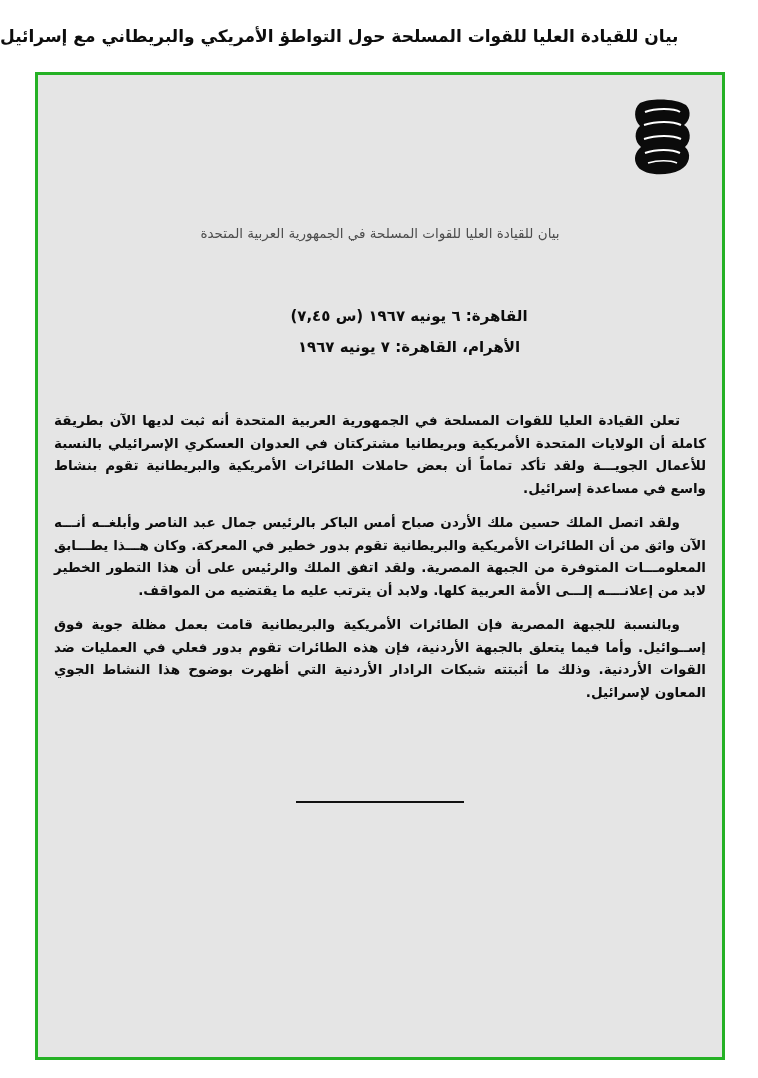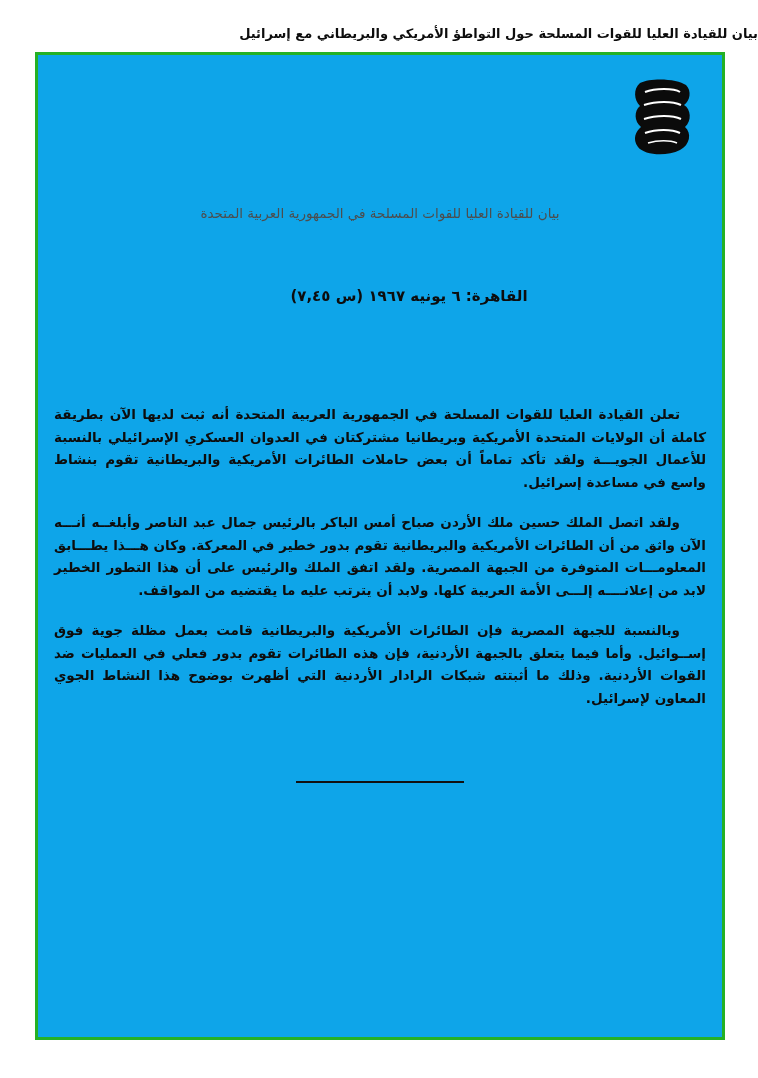--- a/index.html
+++ b/index.html
@@ -13,34 +13,34 @@
     width: 758px;
     height: 1078px;
     background: #ffffff;
     overflow: hidden;
   }
   .header-title {
     position: absolute;
     top: 26px;
     left: 0;
     width: 758px;
-    text-align: right;
+    text-align: left;
     direction: rtl;
     font-weight: bold;
-    font-size: 13px;
+    font-size: 17px;
     color: #0d0d0d;
   }
   .green-box {
     position: absolute;
     left: 35px;
-    top: 52px;
+    top: 72px;
     width: 684px;
     height: 982px;
     border: 3px solid #25b125;
-    background: #0ea5e9;
+    background: #e5e5e5;
   }
   .emblem {
     position: absolute;
     top: 22px;
     right: 28px;
     width: 64px;
     height: 80px;
   }
   .doc-title-1, .doc-title-2 {
     position: absolute;
@@ -73,21 +73,21 @@
     left: 16px;
     width: 652px;
     direction: rtl;
     text-align: justify;
     font-weight: bold;
     font-size: 13.5px;
     line-height: 22.5px;
     color: #0d0d0d;
   }
   .body-text p {
-    margin: 18px 0 12px 0;
+    margin: 4px 0 12px 0;
     text-indent: 26px;
   }
   .divider {
     position: absolute;
     top: 726px;
     left: 258px;
     width: 168px;
     border-top: 2px solid #111111;
   }
 </style>
@@ -109,20 +109,21 @@
         <path d="M15 56 C26 52 42 52 50 56" stroke="#ffffff" stroke-width="2" fill="none"></path>
         <path d="M18 66 C28 63 40 63 47 66" stroke="#ffffff" stroke-width="1.6" fill="none"></path>
       </svg>
     </div>
 
     <div class="doc-title-1">بيان للقيادة العليا للقوات المسلحة في الجمهورية العربية المتحدة</div>
 
 
     <div class="dateline-1">القاهرة: ٦ يونيه ١٩٦٧ (س ٧,٤٥)</div>
 
+    <div class="dateline-2">الأهرام، القاهرة: ٧ يونيه ١٩٦٧</div>
 
     <div class="body-text">
       <p>تعلن القيادة العليا للقوات المسلحة في الجمهورية العربية المتحدة أنه ثبت لديها الآن بطريقة كاملة أن الولايات المتحدة الأمريكية وبريطانيا مشتركتان في العدوان العسكري الإسرائيلي بالنسبة للأعمال الجويـــة ولقد تأكد تماماً أن بعض حاملات الطائرات الأمريكية والبريطانية تقوم بنشاط واسع في مساعدة إسرائيل.</p>
       <p>ولقد اتصل الملك حسين ملك الأردن صباح أمس الباكر بالرئيس جمال عبد الناصر وأبلغــه أنـــه الآن واثق من أن الطائرات الأمريكية والبريطانية تقوم بدور خطير في المعركة. وكان هـــذا يطـــابق المعلومـــات المتوفرة من الجبهة المصرية. ولقد اتفق الملك والرئيس على أن هذا التطور الخطير لابد من إعلانــــه إلـــى الأمة العربية كلها. ولابد أن يترتب عليه ما يقتضيه من المواقف.</p>
       <p>وبالنسبة للجبهة المصرية فإن الطائرات الأمريكية والبريطانية قامت بعمل مظلة جوية فوق إســوائيل. وأما فيما يتعلق بالجبهة الأردنية، فإن هذه الطائرات تقوم بدور فعلي في العمليات ضد القوات الأردنية. وذلك ما أثبتته شبكات الرادار الأردنية التي أظهرت بوضوح هذا النشاط الجوي المعاون لإسرائيل.</p>
     </div>
 
     <div class="divider"></div>
 
   </div>

